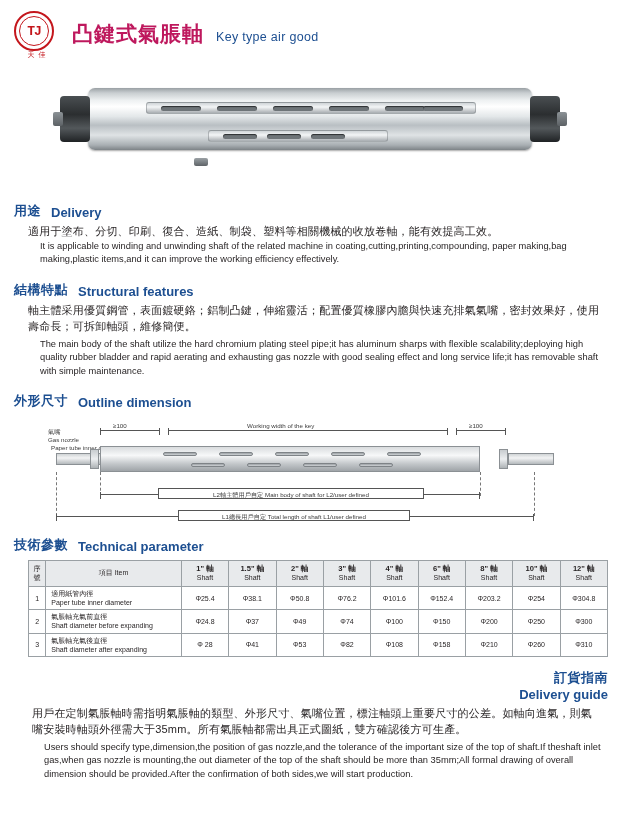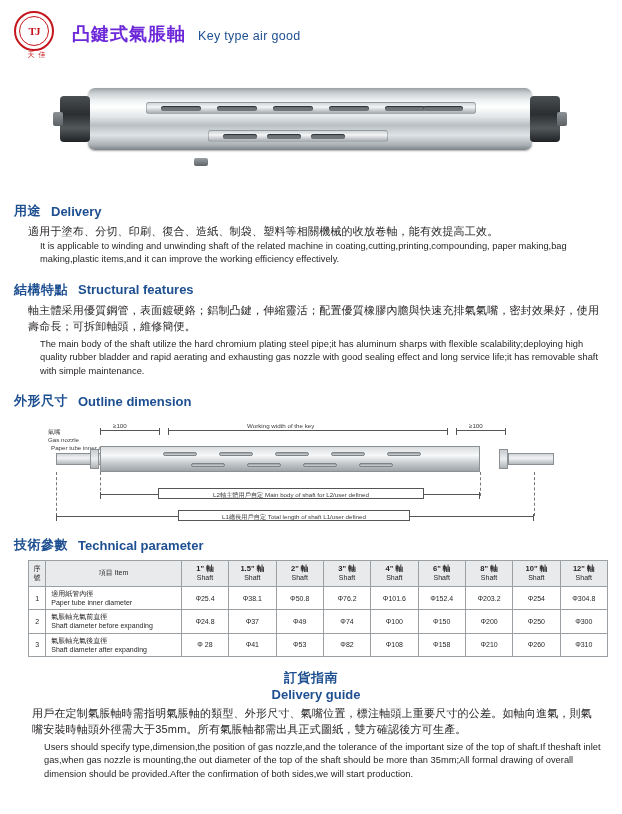--- a/index.html
+++ b/index.html
@@ -36,38 +36,38 @@
     display: flex; align-items: center; justify-content: center;
   }
   .logo-mark:before {
     content: "";
     position: absolute;
     left: 3px; right: 3px; top: 3px; bottom: 3px;
     border-radius: 50%;
     border: 1px solid #c4161c;
   }
   .logo-letters {
-    font-family: Liberation Serif, serif;
-    font-size: 11px;
+    font-family: Liberation Mono, monospace;
+    font-size: 13px;
     color: #c4161c;
     font-weight: bold;
     letter-spacing: -1px;
   }
   .logo-cn {
     position: absolute;
     bottom: -3px; left: 0; width: 46px;
     text-align: center;
     font-size: 7px;
     color: #c4161c;
     letter-spacing: 1px;
   }
   .title-cn {
-    font-size: 18px;
+    font-size: 21px;
     font-weight: bold;
-    color: #6d28d9;
+    color: #be185d;
     letter-spacing: 1px;
   }
   .title-en {
     font-size: 12.5px;
     color: #1d4f91;
     margin-left: 12px;
     letter-spacing: .3px;
   }
   .title-wrap { display: flex; align-items: baseline; }
 
@@ -141,21 +141,21 @@
     width: 14px; height: 8px;
     background: linear-gradient(to bottom,#9ba1a5,#5e6367);
     border-radius: 2px;
   }
 
   
   .sec-head {
     padding: 0 14px;
     margin-top: 4px;
     display: flex;
-    align-items: center;
+    align-items: flex-end;
   }
   .sec-cn {
     font-size: 13px;
     font-weight: bold;
     color: #1d4f91;
     letter-spacing: .5px;
   }
   .sec-en {
     font-size: 13px;
     font-weight: bold;

